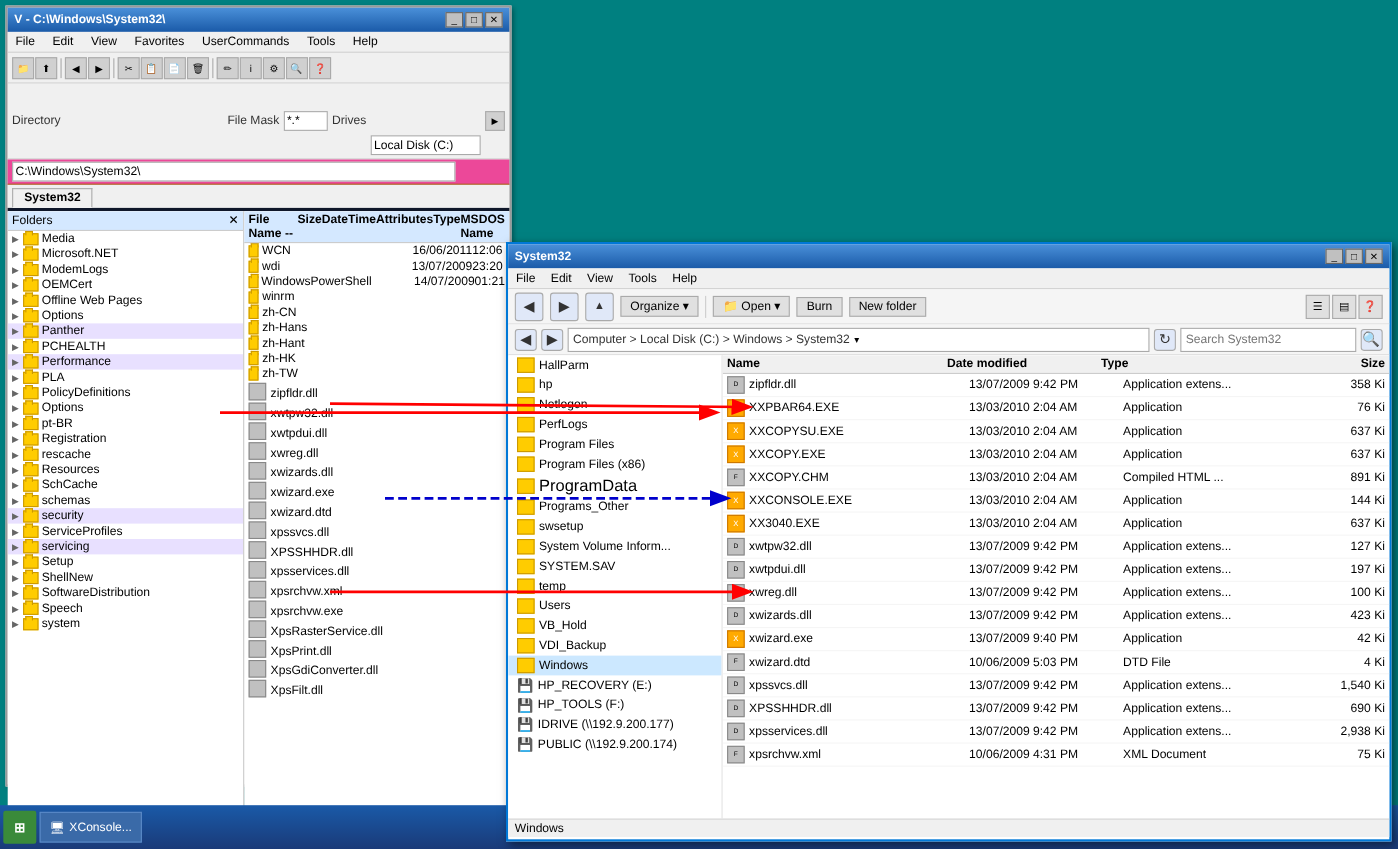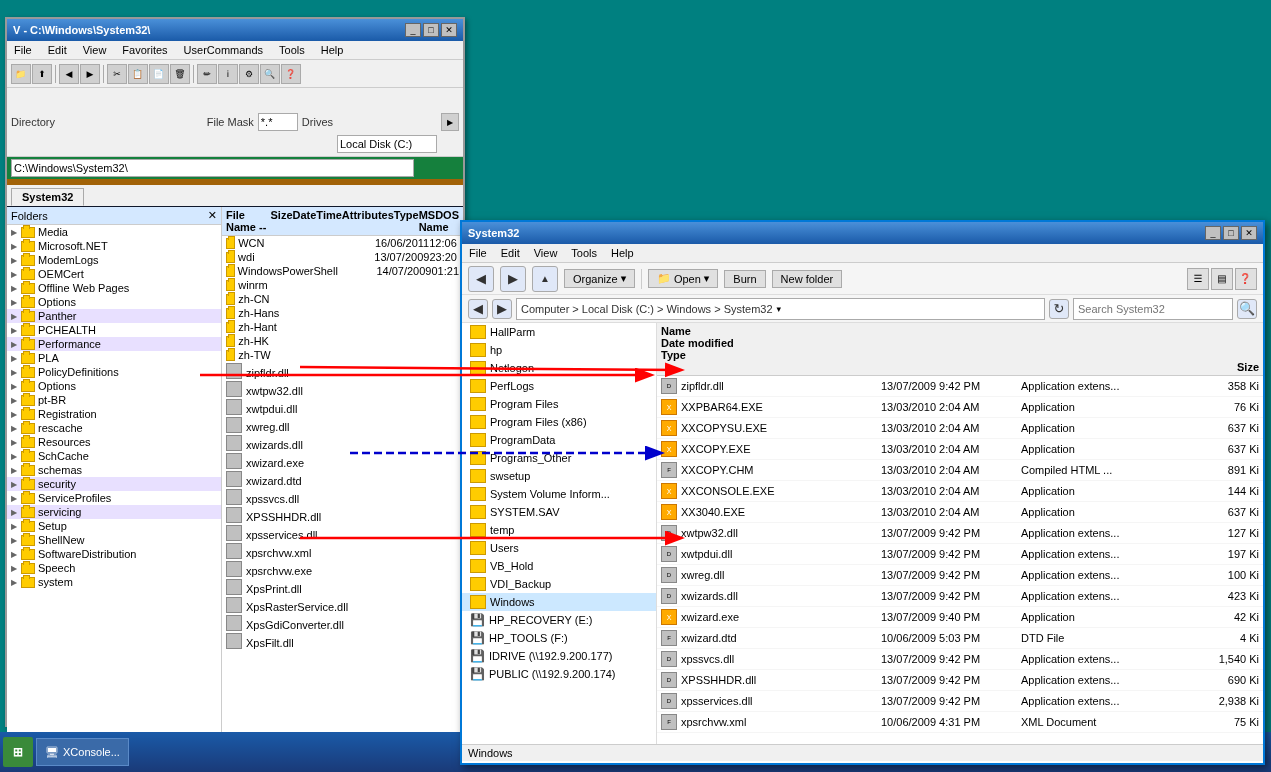--- a/index.html
+++ b/index.html
@@ -8,21 +8,21 @@
       font-family: 'Segoe UI', Tahoma, sans-serif;
       font-size: 11px;
       overflow: hidden;
       width: 1271px;
       height: 772px;
     }
 
     
     .main-window {
       position: absolute;
-      top: 17px;
+      top: 5px;
       left: 5px;
       width: 460px;
       height: 710px;
       background: #f0f0f0;
       border: 2px solid #999;
       box-shadow: 2px 2px 5px rgba(0,0,0,0.4);
     }
 
     .title-bar {
       background: linear-gradient(to bottom, #4a90d9, #1a5aa8);
@@ -156,21 +156,21 @@
     }
     .tab.active {
       background: #f0f0f0;
       border-bottom: 1px solid #f0f0f0;
       font-weight: bold;
     }
 
     .content-area {
       display: flex;
       height: calc(100% - 145px);
-      border-top: 1px solid #0f172a;
+      border-top: 3px solid #0f172a;
     }
 
     
     .left-panel {
       width: 215px;
       border-right: 1px solid #ccc;
       overflow-y: auto;
       background: white;
       position: relative;
     }
@@ -361,21 +361,20 @@
 
     .exp-col-header {
       display: flex;
       background: #f0f0f0;
       border-bottom: 1px solid #ccc;
       font-size: 11px;
       font-weight: bold;
       padding: 2px 4px;
       position: sticky;
       top: 0;
-      flex-direction: column;
     }
     .exp-col-name { width: 200px; }
     .exp-col-date { width: 140px; }
     .exp-col-type { width: 160px; }
     .exp-col-size { flex: 1; text-align: right; }
 
     .exp-file-row {
       display: flex;
       align-items: center;
       padding: 2px 4px;
@@ -568,21 +567,21 @@
 
   <div class="address-bar">
     <span class="address-label">Directory</span>
     <span class="address-mask-label" style="margin-left:auto">File Mask</span>
     <span class="address-mask-input" style="display:inline-flex;align-items:center;width:40px;height:18px;border:1px solid #aaa;font-size:11px;padding:0 2px;background:white">*.*</span>
     <span class="drives-label">Drives</span>
     <span class="drives-input" style="display:inline-flex;align-items:center;width:100px;height:18px;border:1px solid #aaa;font-size:11px;padding:0 2px;background:white">Local Disk (C:)</span>
     <div class="tb-icon" style="width:18px;height:18px;font-size:8px">▶</div>
   </div>
 
-  <div style="background:#15803d;padding:2px 4px;border-bottom:6px solid #a16207;">
+  <div style="background:#ec4899;padding:2px 4px;border-bottom:1px solid #a16207;">
     <input class="address-input" style="width: 90%; height: 18px;" value="C:\Windows\System32\">
   </div>
 
   <div class="tab-bar">
     <div class="tab active">System32</div>
   </div>
 
   <div class="content-area">
     <div class="left-panel">
       <div class="left-panel-header">
@@ -875,28 +874,28 @@
           </div>
           <div class="file-row">
             <span class="dll-icon"></span>
             <span class="col-name">xpsrchvw.exe</span>
             <span class="col-size"></span>
             <span class="col-date"></span>
             <span class="col-time"></span>
           </div>
           <div class="file-row">
             <span class="dll-icon"></span>
+            <span class="col-name">XpsRasterService.dll</span>
+            <span class="col-size"></span>
+            <span class="col-date"></span>
+            <span class="col-time"></span>
+          </div>
+          <div class="file-row">
+            <span class="dll-icon"></span>
             <span class="col-name">XpsPrint.dll</span>
-            <span class="col-size"></span>
-            <span class="col-date"></span>
-            <span class="col-time"></span>
-          </div>
-          <div class="file-row">
-            <span class="dll-icon"></span>
-            <span class="col-name">XpsRasterService.dll</span>
             <span class="col-size"></span>
             <span class="col-date"></span>
             <span class="col-time"></span>
           </div>
           <div class="file-row">
             <span class="dll-icon"></span>
             <span class="col-name">XpsGdiConverter.dll</span>
             <span class="col-size"></span>
             <span class="col-date"></span>
             <span class="col-time"></span>
@@ -993,21 +992,21 @@
           <div class="exp-folder-row">
             <span class="folder-icon-exp"></span>
             <span style="font-size:11px">Program Files</span>
           </div>
           <div class="exp-folder-row">
             <span class="folder-icon-exp"></span>
             <span style="font-size:11px">Program Files (x86)</span>
           </div>
           <div class="exp-folder-row">
             <span class="folder-icon-exp"></span>
-            <span style="font-size:11px">ProgramData</span>
+            <span style="font-size:15px">ProgramData</span>
           </div>
           <div class="exp-folder-row">
             <span class="folder-icon-exp"></span>
             <span style="font-size:11px">Programs_Other</span>
           </div>
           <div class="exp-folder-row">
             <span class="folder-icon-exp"></span>
             <span style="font-size:11px">swsetup</span>
           </div>
           <div class="exp-folder-row">

